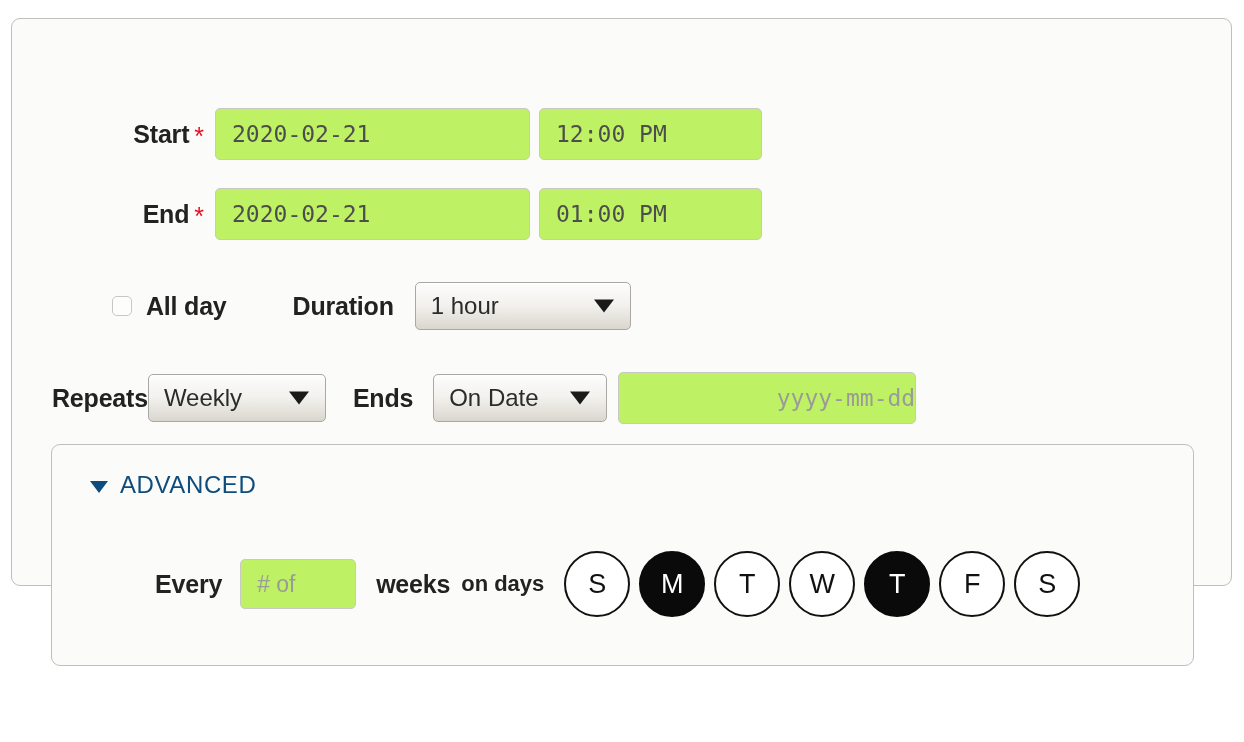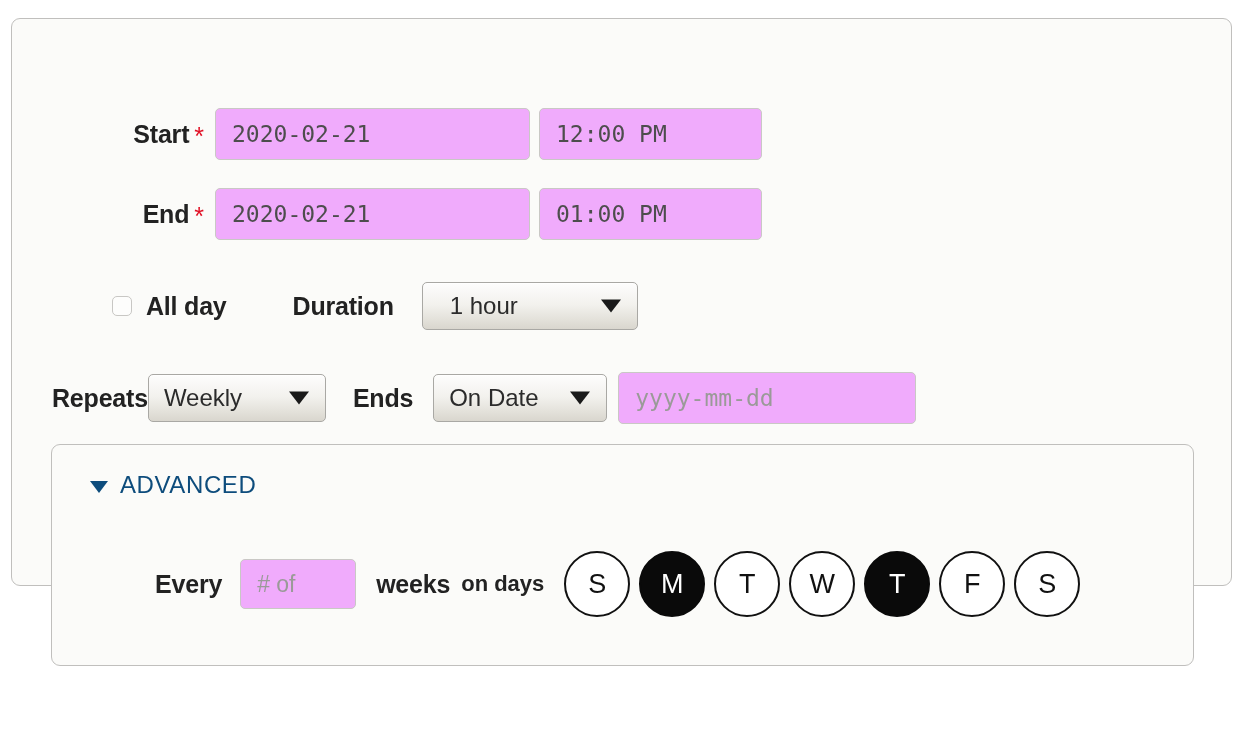--- a/index.html
+++ b/index.html
@@ -47,21 +47,21 @@
     font-weight: normal;
     margin-left: 5px;
     position: relative;
     top: 2px;
   }
 
   
   .txt-input {
     box-sizing: border-box;
     height: 52px;
-    background: #f0abfc;
+    background: #bef264;
     border: 1px solid #c9c8c5;
     border-radius: 5px;
     font-family: "DejaVu Sans Mono", monospace;
     font-size: 23px;
     color: #4d4d4d;
     padding: 0 0 0 16px;
     display: flex;
     align-items: center;
     outline: none;
   }
@@ -203,38 +203,38 @@
       <span class="field-label">End</span><span class="req-star">*</span>
     </div>
     <input class="txt-input input-date" style="margin-left: 11px;" value="2020-02-21">
     <input class="txt-input input-time" style="margin-left: 9px;" value="01:00 PM">
   </div>
 
   <div class="row" style="left:100px;top:263px;">
     <div class="checkbox"></div>
     <span class="field-label" style="margin-left:14px;">All day</span>
     <span class="field-label" style="margin-left:66px;">Duration</span>
-    <div class="select sel-duration" style="margin-left:28px;padding-left:12px;">
+    <div class="select sel-duration" style="margin-left:21px;">
       <span class="sel-value">1 hour</span>
       <span class="caret"></span>
     </div>
   </div>
 
   <div class="row" style="left:40px;top:353px;">
     <span class="field-label">Repeats</span>
     <div class="select sel-repeats" style="">
       <span class="sel-value">Weekly</span>
       <span class="caret"></span>
     </div>
     <span class="field-label" style="margin-left:27px;">Ends</span>
     <div class="select sel-ends" style="margin-left:20px;">
       <span class="sel-value">On Date</span>
       <span class="caret"></span>
     </div>
-    <input class="txt-input input-until" style="margin-left: 11px;" placeholder="yyyy-mm-dd">
+    <input class="txt-input input-until" style="margin-left: 11px; text-align: right;" placeholder="yyyy-mm-dd">
   </div>
 
   <div class="advanced-panel">
 
     <div class="advanced-header">
       <span class="advanced-caret"></span>
       <span class="advanced-title">ADVANCED</span>
     </div>
 
     <div class="row" style="left:103px;top:106px;">

